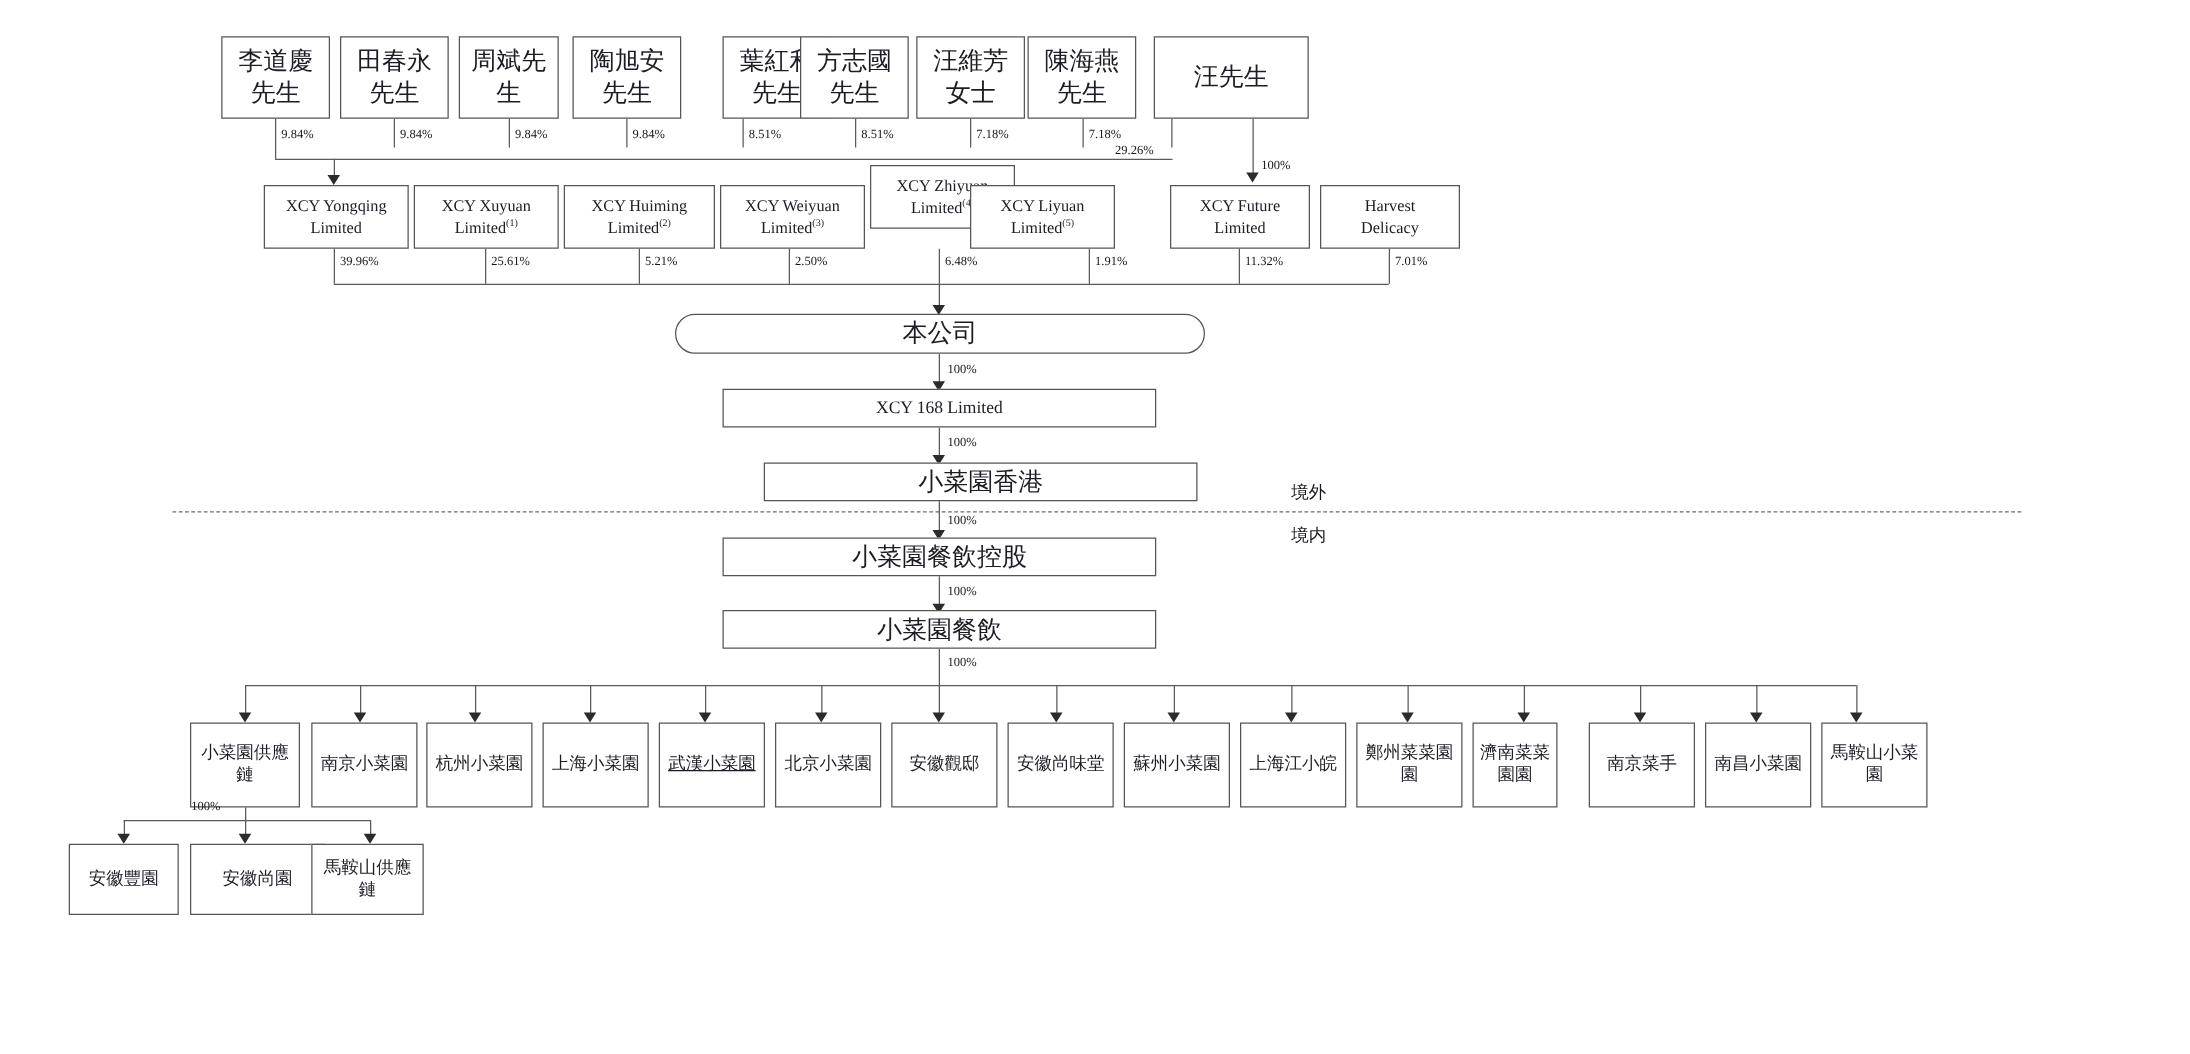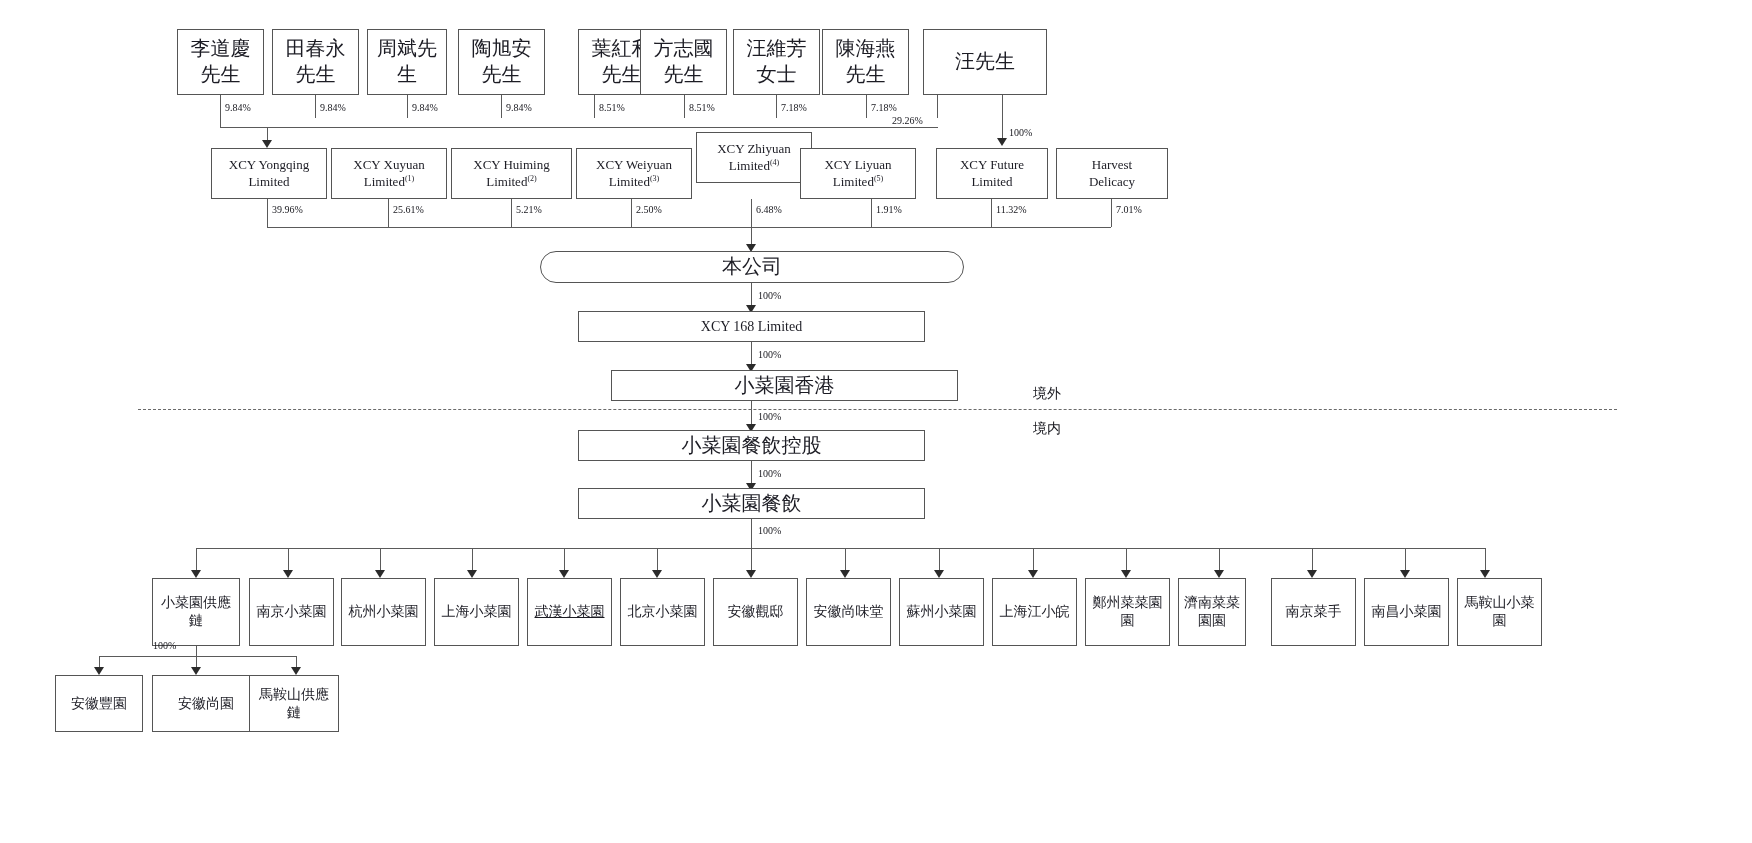--- a/index.html
+++ b/index.html
@@ -138,21 +138,21 @@
   </div>
   <div class="box lat f13" style="left:451px;top:148px;width:121px;height:51px;">
     <span class="txt"><span>XCY Huiming</span><br><span>Limited</span><sup>(2)</sup></span>
   </div>
   <div class="box lat f13" style="left:576px;top:148px;width:116px;height:51px;">
     <span class="txt"><span>XCY Weiyuan</span><br><span>Limited</span><sup>(3)</sup></span>
   </div>
   <div class="box lat f13" style="left:696px;top:132px;width:116px;height:51px;">
     <span class="txt"><span>XCY Zhiyuan</span><br><span>Limited</span><sup>(4)</sup></span>
   </div>
-  <div class="box lat f13" style="left:800px;top:148px;width:116px;height:51px;">
+  <div class="box lat f13" style="left:776px;top:148px;width:116px;height:51px;">
     <span class="txt"><span>XCY Liyuan</span><br><span>Limited</span><sup>(5)</sup></span>
   </div>
   <div class="box lat f13" style="left:936px;top:148px;width:112px;height:51px;">
     <span class="txt"><span>XCY Future</span><br><span>Limited</span><sup></sup></span>
   </div>
   <div class="box lat f13" style="left:1056px;top:148px;width:112px;height:51px;">
     <span class="txt"><span>Harvest</span><br><span>Delicacy</span><sup></sup></span>
   </div>
 
   <div class="vline" style="left:267px;top:199px;height:28px;"></div>

